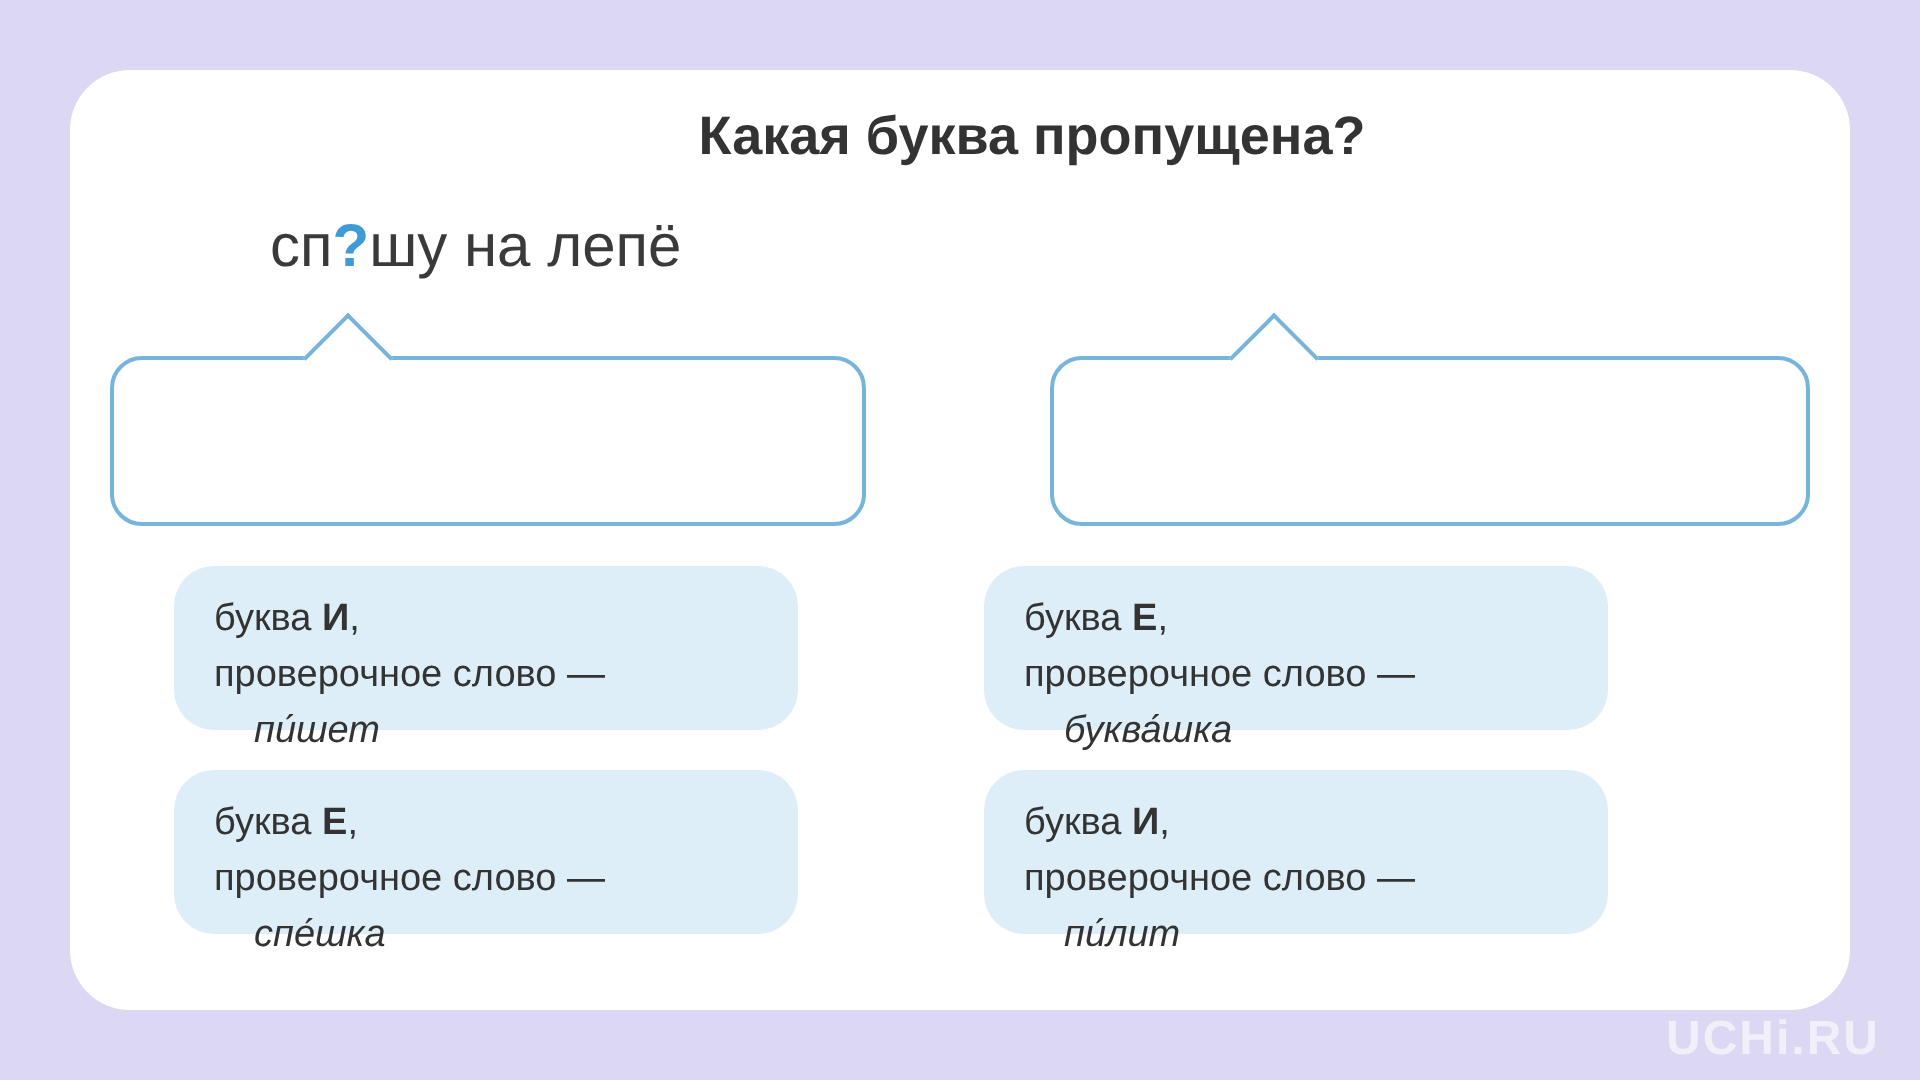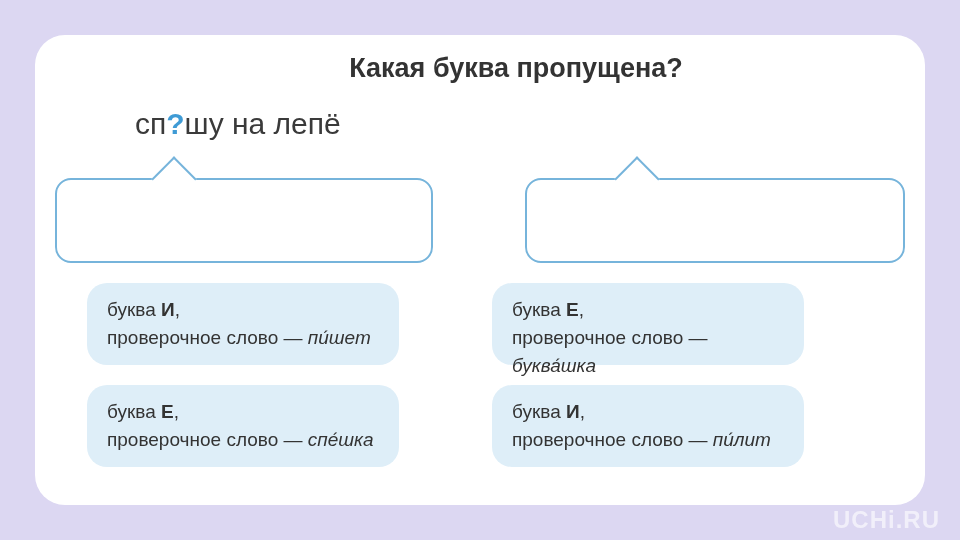--- a/index.html
+++ b/index.html
@@ -42,21 +42,21 @@
     position:absolute; width:312px; height:82px;
     background:#deeef8; border-radius:20px;
     padding:13px 20px; font-size:19px; line-height:28px; color:#333333;
     cursor:pointer;
   }
   .opt-l { left:52px; }
   .opt-r { left:457px; }
   .row-1 { top:248px; }
   .row-2 { top:350px; }
   .option b { font-weight:bold; }
-  .option i { font-style:italic; }
+  .option i { font-style:italic;margin-left:20px; }
   .brand {
     position:absolute; left:833px; top:506px;
     font-size:24px; font-weight:bold; letter-spacing:1px;
     color:rgba(255,255,255,0.6);
   }
 </style>
 </head>
 <body>
 
 <div class="card">

